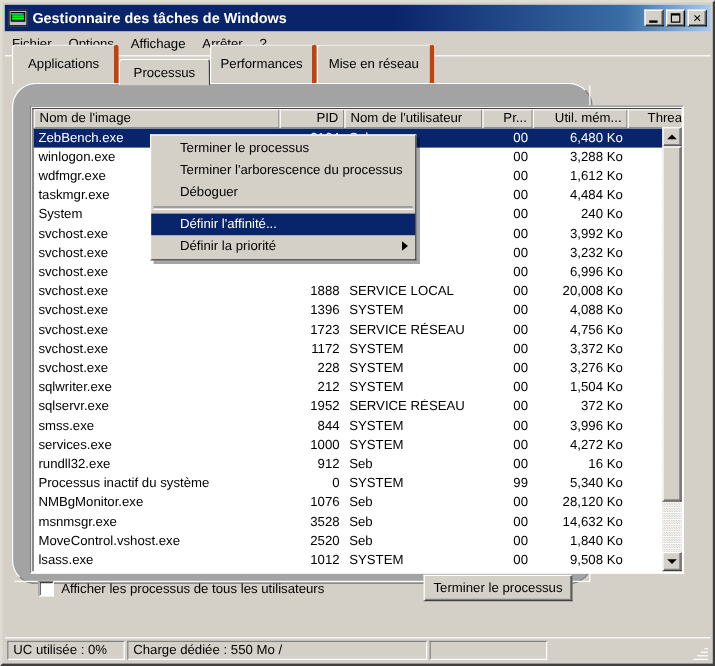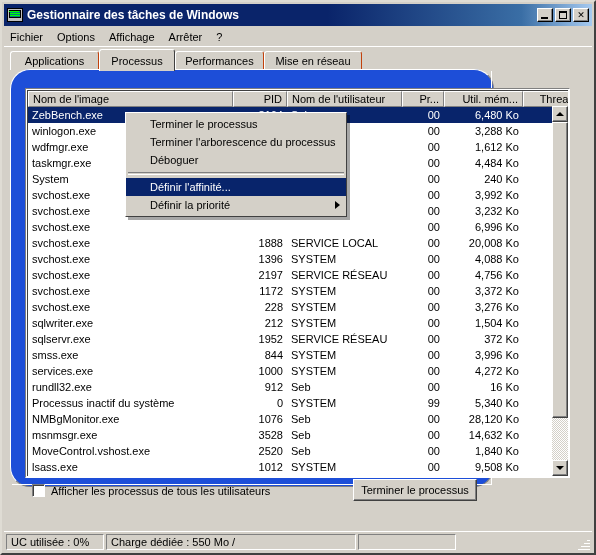--- a/index.html
+++ b/index.html
@@ -60,37 +60,37 @@
     display:flex;align-items:center;padding-left:6px;box-sizing:border-box;
   }
   .menubar span{margin-right:14px;font-size:11px;color:#000;cursor:default;}
   .menu-sep{
     position:absolute;left:2px;top:44px;width:588px;height:2px;
     border-top:1px solid #fff;
   }
   
   .tabstrip{position:absolute;left:8px;top:48px;width:578px;height:20px;}
   .tab{
-    position:absolute;bottom:0;height:19px;
+    position:absolute;bottom:0;height:33px;
     background:#d4d0c8;
     border-left:1px solid #fff;border-top:1px solid #fff;
-    border-right:1px solid #c2410c;
+    border-right:4px solid #c2410c;
     border-top-left-radius:3px;border-top-right-radius:3px;
     display:flex;align-items:center;justify-content:center;
     padding:0 7px;font-size:11px;color:#000;box-sizing:border-box;cursor:default;
   }
   .tab.active{
     height:22px;bottom:-1px;z-index:5;
     border-left:1px solid #fff;border-top:1px solid #fff;border-right:1px solid #404040;
     background:#d4d0c8;
   }
   
   .panel{
     position:absolute;left:8px;top:67px;width:484px;height:418px;
-    background:#1d4ed8;
+    background:#a3a3a3;
     border-left:1px solid #fff;border-top:1px solid #fff;
     border-right:1px solid #808080;border-bottom:1px solid #808080;
     box-sizing:border-box;
     border-radius:20px;
   }
   .panel-in{
     position:absolute;left:1px;top:1px;right:1px;bottom:1px;
     border-right:1px solid #fff;border-bottom:1px solid #fff;
     box-sizing:border-box;
   }
@@ -344,21 +344,21 @@
               <div class="row">
                 <div class="c w-name">svchost.exe</div>
                 <div class="c w-pid r">1396</div>
                 <div class="c w-user">SYSTEM</div>
                 <div class="c w-cpu r">00</div>
                 <div class="c w-mem r">4,088 Ko</div>
                 <div class="c w-thr r">11</div>
               </div>
               <div class="row">
                 <div class="c w-name">svchost.exe</div>
-                <div class="c w-pid r">2197</div>
+                <div class="c w-pid r">1723</div>
                 <div class="c w-user">SERVICE RÉSEAU</div>
                 <div class="c w-cpu r">00</div>
                 <div class="c w-mem r">4,756 Ko</div>
                 <div class="c w-thr r">19</div>
               </div>
               <div class="row">
                 <div class="c w-name">svchost.exe</div>
                 <div class="c w-pid r">1172</div>
                 <div class="c w-user">SYSTEM</div>
                 <div class="c w-cpu r">00</div>

